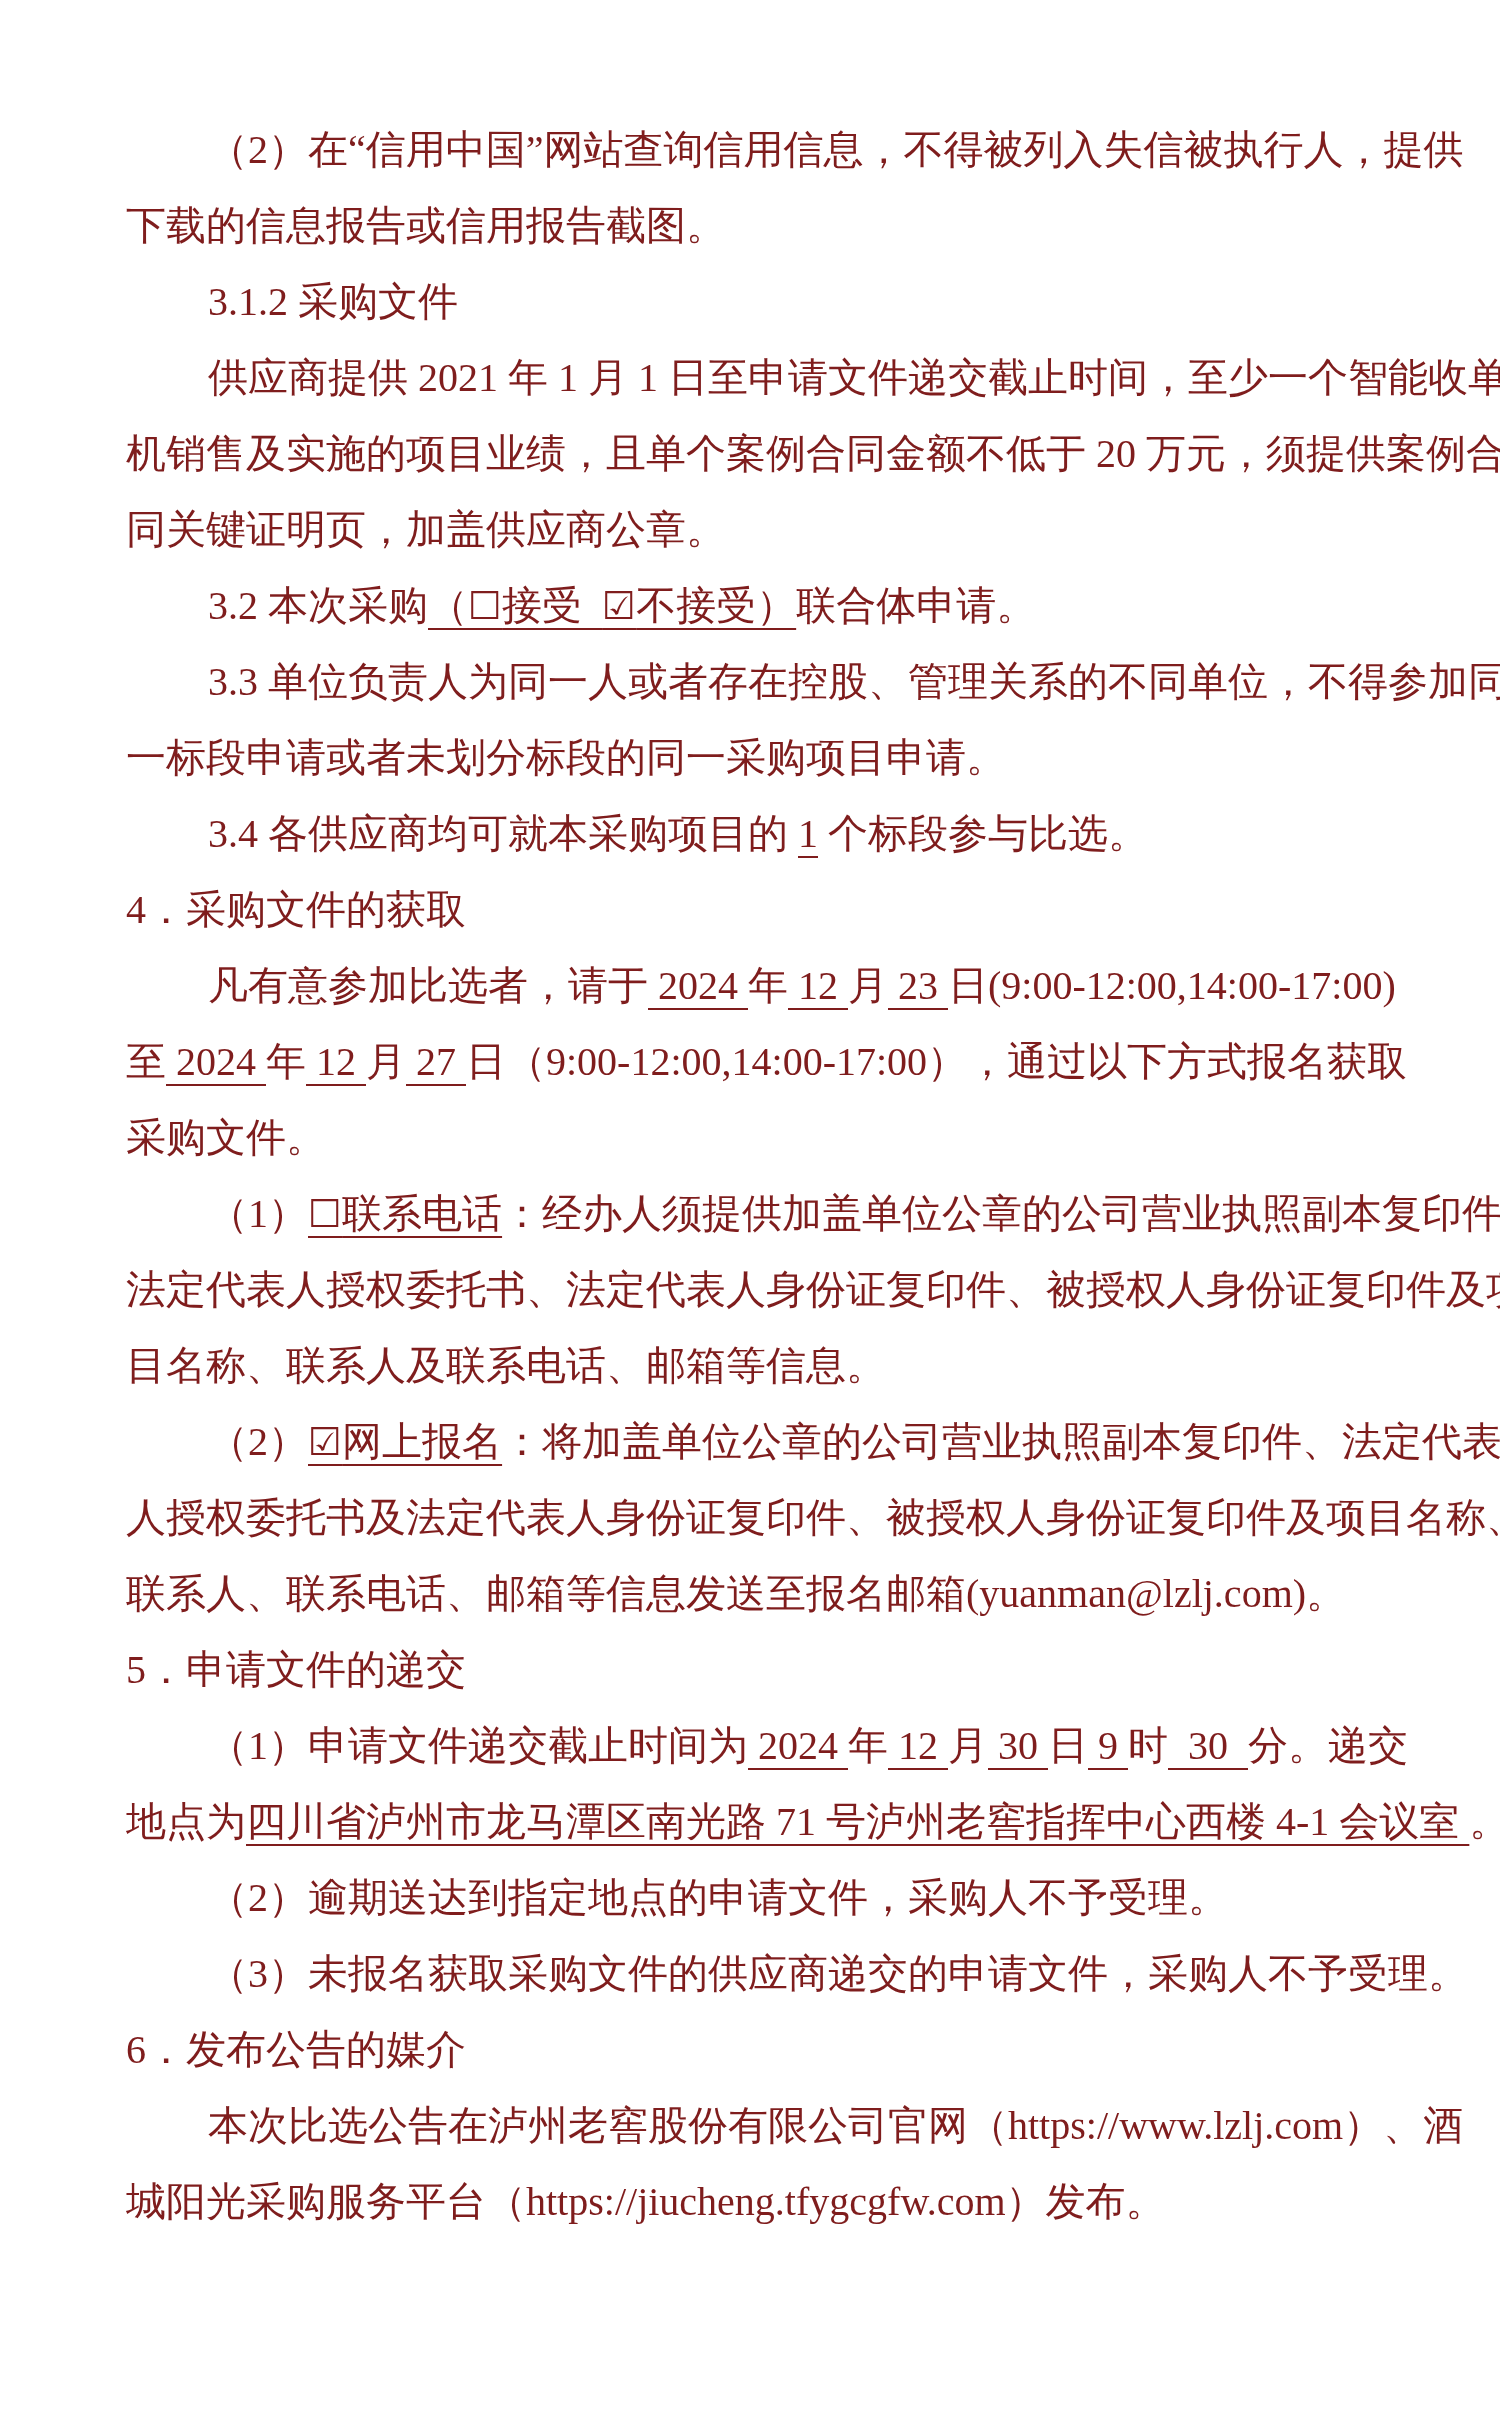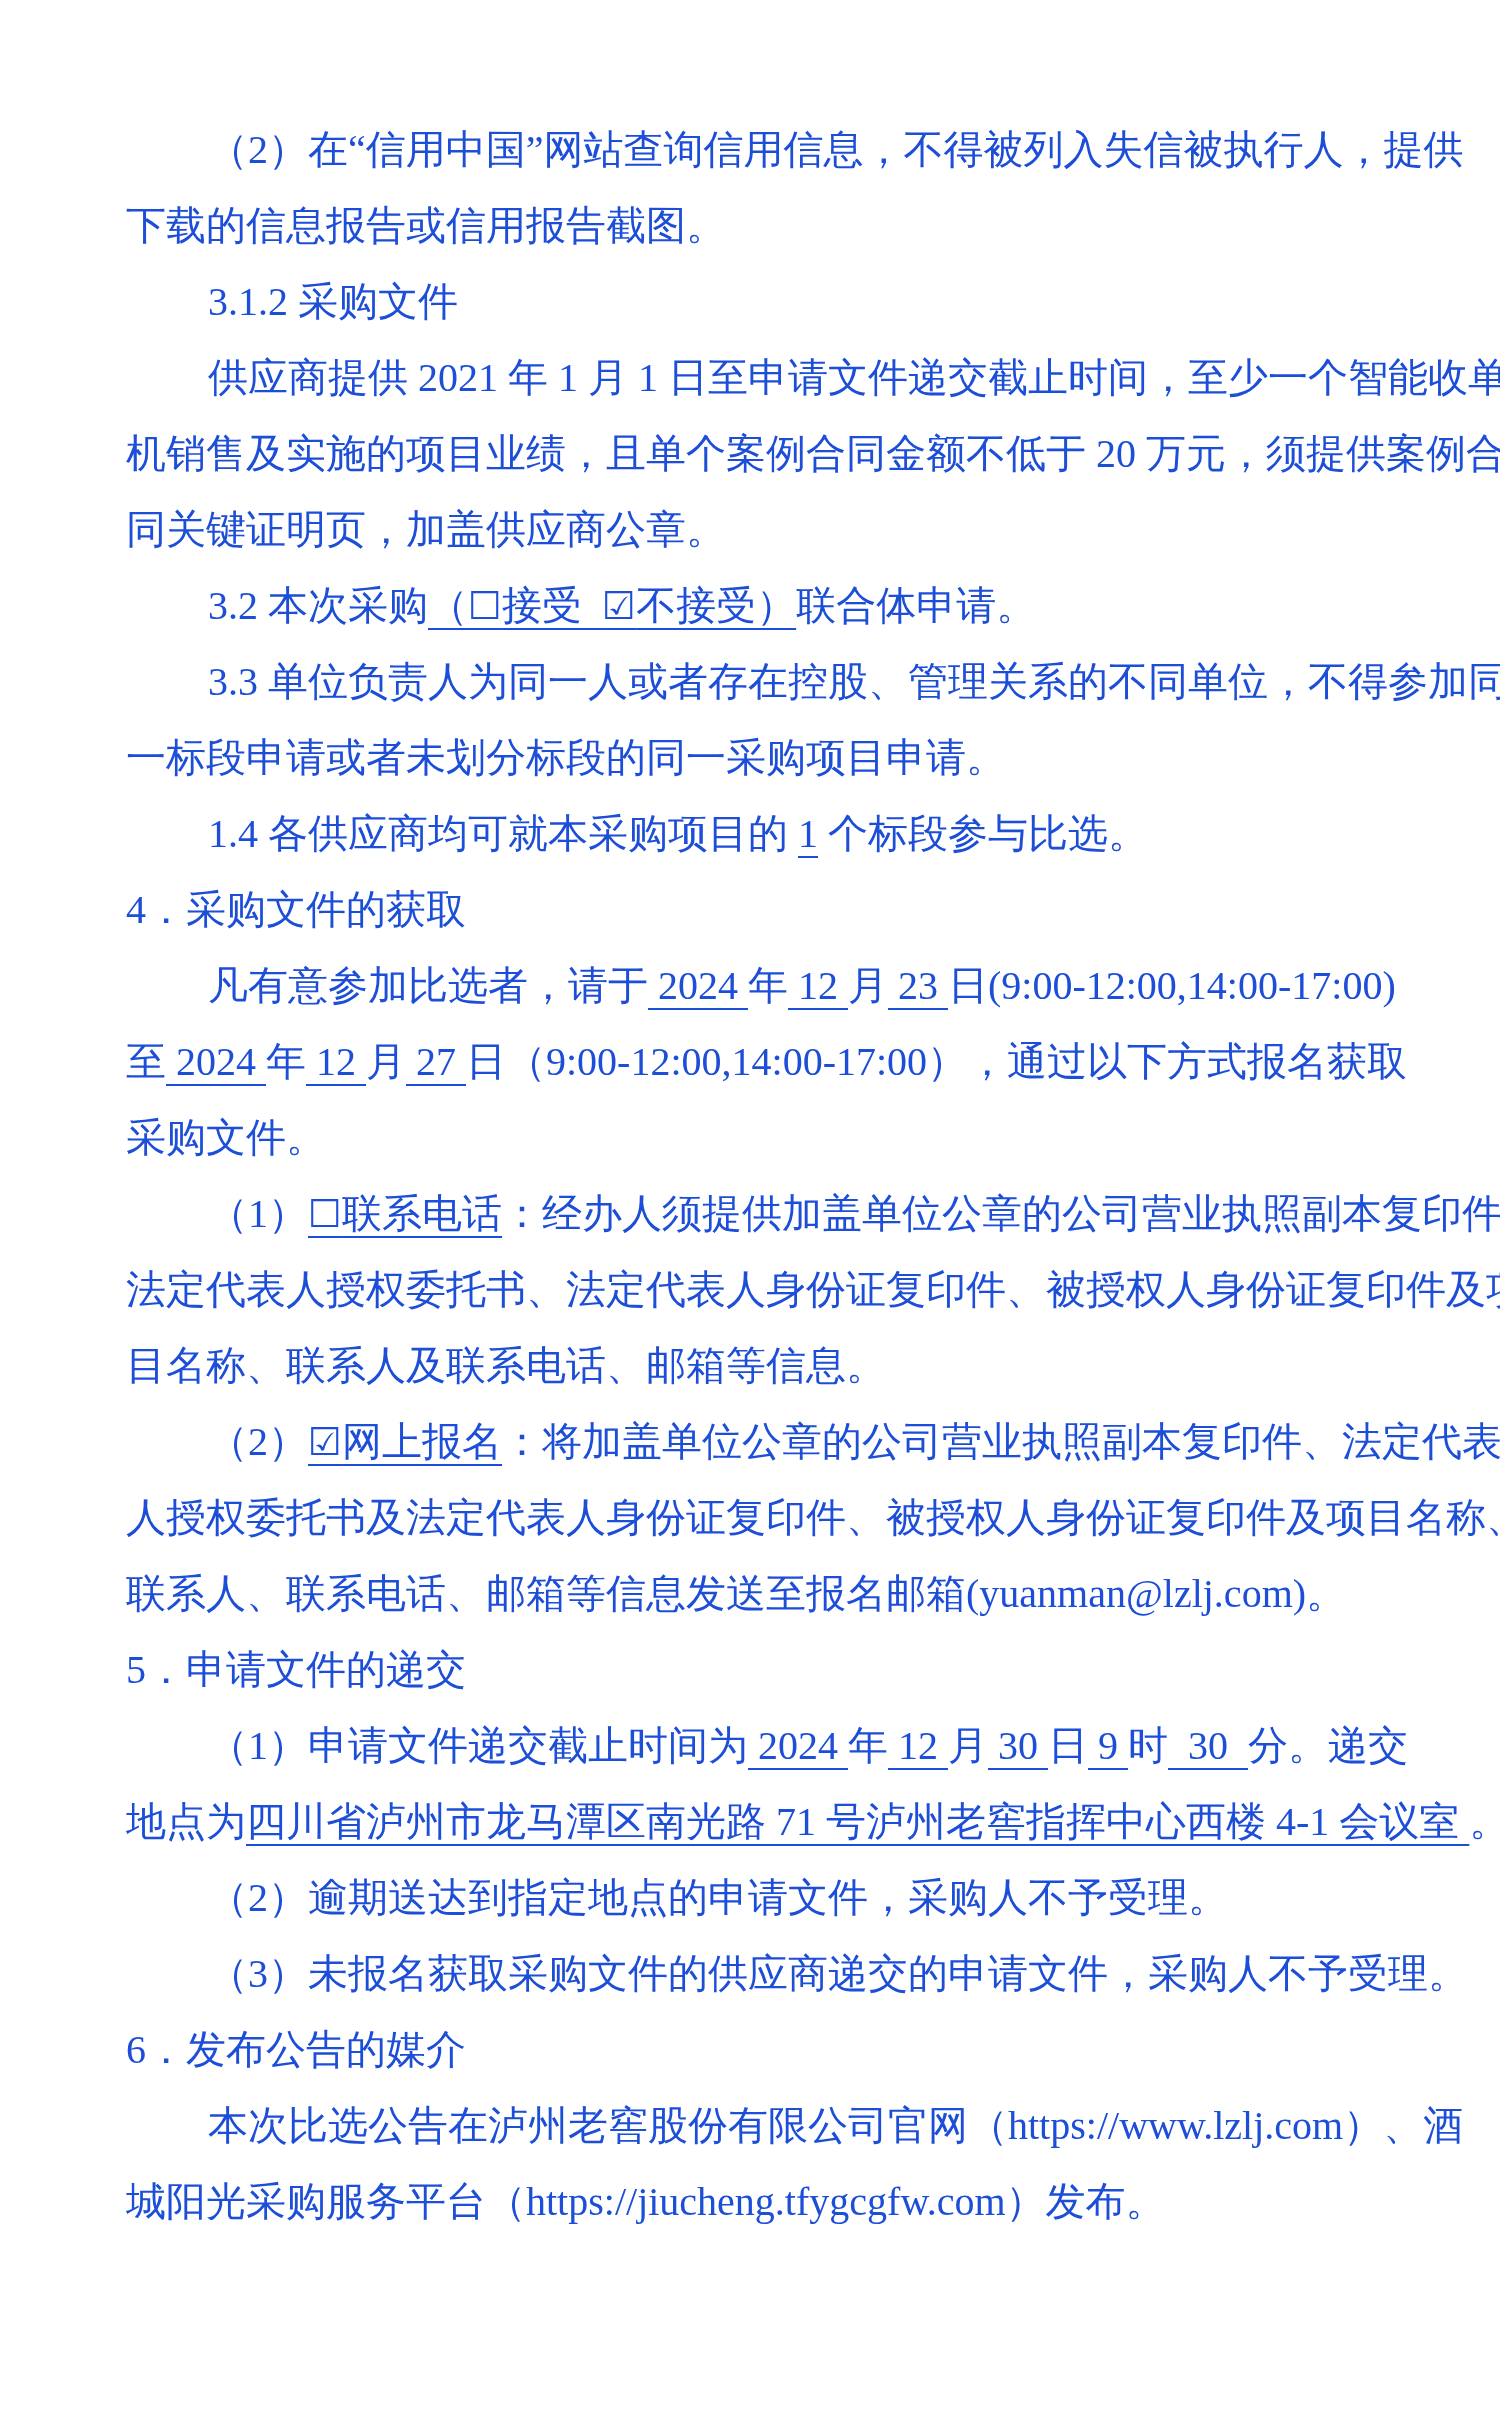--- a/index.html
+++ b/index.html
@@ -35,31 +35,31 @@
     text-underline-offset: 9px;
   }
   .cb {
     font-family: "DejaVu Sans", sans-serif;
     font-size: 38px;
   }
 </style>
 </head>
 <body>
 
-<div class="page" style="background: rgb(255, 255, 255); color: #1d4ed8;">
+<div class="page" style="background: rgb(255, 255, 255); color: #7f1d1d;">
     <div class="line indent"><span>（2）在“信用中国”网站查询信用信息，不得被列入失信被执行人，提供</span></div>
     <div class="line"><span>下载的信息报告或信用报告截图。</span></div>
     <div class="line indent"><span>3.1.2 采购文件</span></div>
     <div class="line indent"><span>供应商提供 2021 年 1 月 1 日至申请文件递交截止时间，至少一个智能收单</span></div>
     <div class="line"><span>机销售及实施的项目业绩，且单个案例合同金额不低于 20 万元，须提供案例合</span></div>
     <div class="line"><span>同关键证明页，加盖供应商公章。</span></div>
     <div class="line indent"><span>3.2 本次采购</span><span class="u">（</span><span class="u cb">☐</span><span class="u">接受  </span><span class="u cb">☑</span><span class="u">不接受）</span><span>联合体申请。</span></div>
     <div class="line indent"><span>3.3 单位负责人为同一人或者存在控股、管理关系的不同单位，不得参加同</span></div>
     <div class="line"><span>一标段申请或者未划分标段的同一采购项目申请。</span></div>
-    <div class="line indent"><span>1.4 各供应商均可就本采购项目的 </span><span class="u">1</span><span> 个标段参与比选。</span></div>
+    <div class="line indent"><span>3.4 各供应商均可就本采购项目的 </span><span class="u">1</span><span> 个标段参与比选。</span></div>
     <div class="line bold"><span>4．采购文件的获取</span></div>
     <div class="line indent"><span>凡有意参加比选者，请于</span><span class="u"> 2024 </span><span>年</span><span class="u"> 12 </span><span>月</span><span class="u"> 23 </span><span>日(9:00-12:00,14:00-17:00)</span></div>
     <div class="line"><span>至</span><span class="u"> 2024 </span><span>年</span><span class="u"> 12 </span><span>月</span><span class="u"> 27 </span><span>日（9:00-12:00,14:00-17:00），通过以下方式报名获取</span></div>
     <div class="line"><span>采购文件。</span></div>
     <div class="line indent"><span>（1）</span><span class="u cb">☐</span><span class="u">联系电话</span><span>：经办人须提供加盖单位公章的公司营业执照副本复印件、</span></div>
     <div class="line"><span>法定代表人授权委托书、法定代表人身份证复印件、被授权人身份证复印件及项</span></div>
     <div class="line"><span>目名称、联系人及联系电话、邮箱等信息。</span></div>
     <div class="line indent"><span>（2）</span><span class="u cb">☑</span><span class="u">网上报名</span><span>：将加盖单位公章的公司营业执照副本复印件、法定代表</span></div>
     <div class="line"><span>人授权委托书及法定代表人身份证复印件、被授权人身份证复印件及项目名称、</span></div>
     <div class="line"><span>联系人、联系电话、邮箱等信息发送至报名邮箱(yuanman@lzlj.com)。</span></div>

